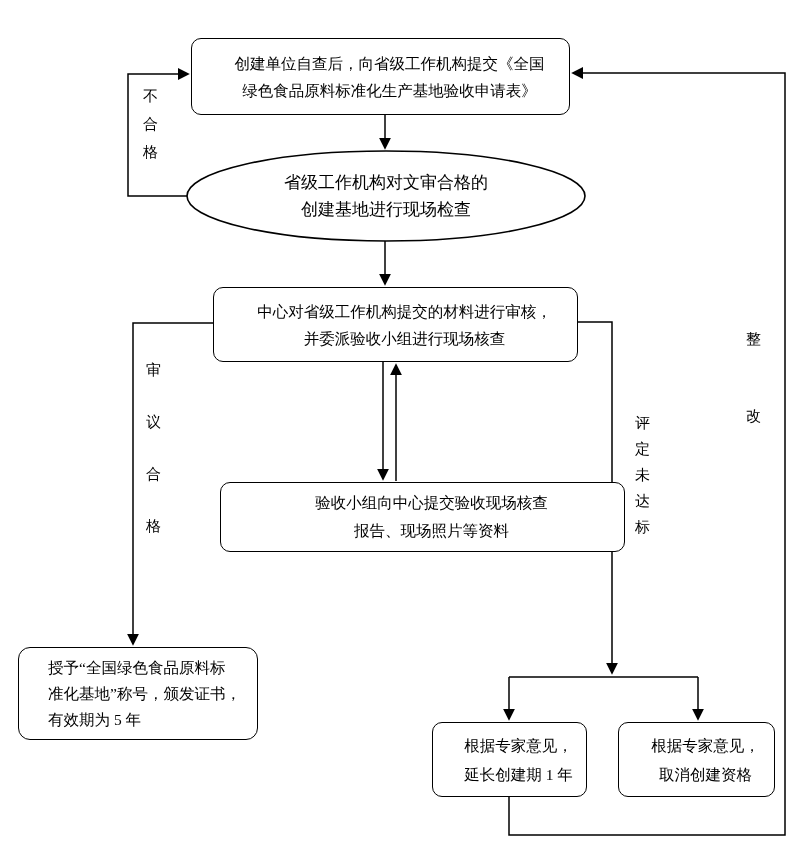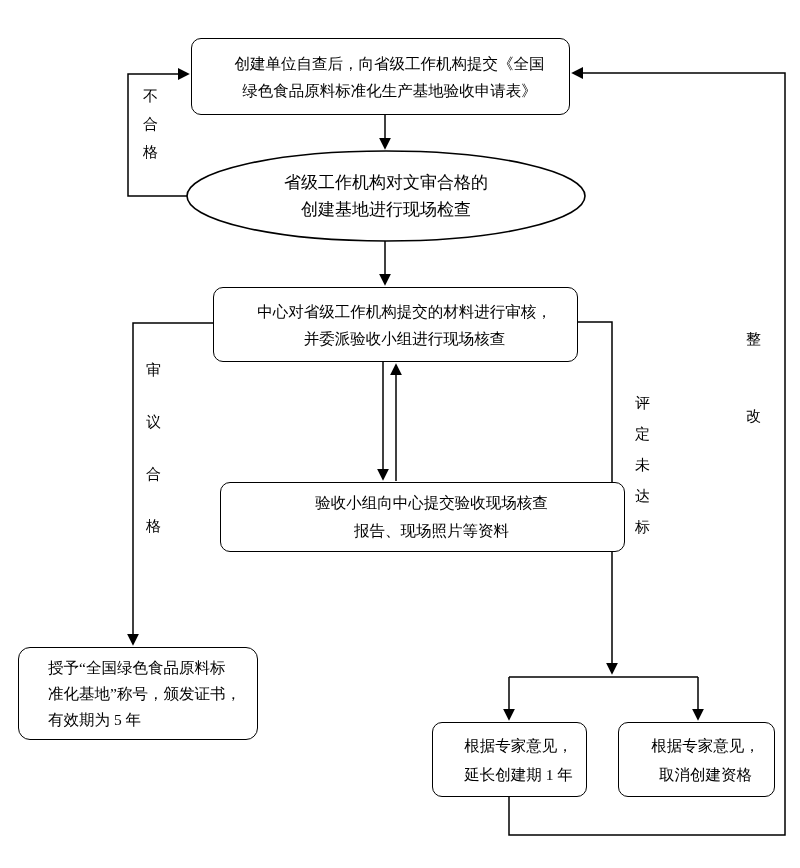--- a/index.html
+++ b/index.html
@@ -48,21 +48,21 @@
   }
   .vlabel {
     position: absolute;
     width: 17px;
     font-size: 15px;
     text-align: center;
     word-break: break-all;
   }
   .vlabel-fail    { left: 142px; top: 82px;  line-height: 28px; }
   .vlabel-pass    { left: 145px; top: 344px; line-height: 52px; }
-  .vlabel-notmet  { left: 634px; top: 388px; line-height: 31px; }
+  .vlabel-notmet  { left: 634px; top: 410px; line-height: 26px; }
   .vlabel-rectify { left: 745px; top: 301px; line-height: 77px; }
 </style>
 </head>
 <body>
 
 <div class="canvas">
 
   <svg class="layer" width="800" height="868" viewBox="0 0 800 868">
     <defs>
       <marker id="arw" viewBox="0 0 10 10" refX="8.5" refY="5" markerWidth="8" markerHeight="8" orient="auto-start-reverse">

